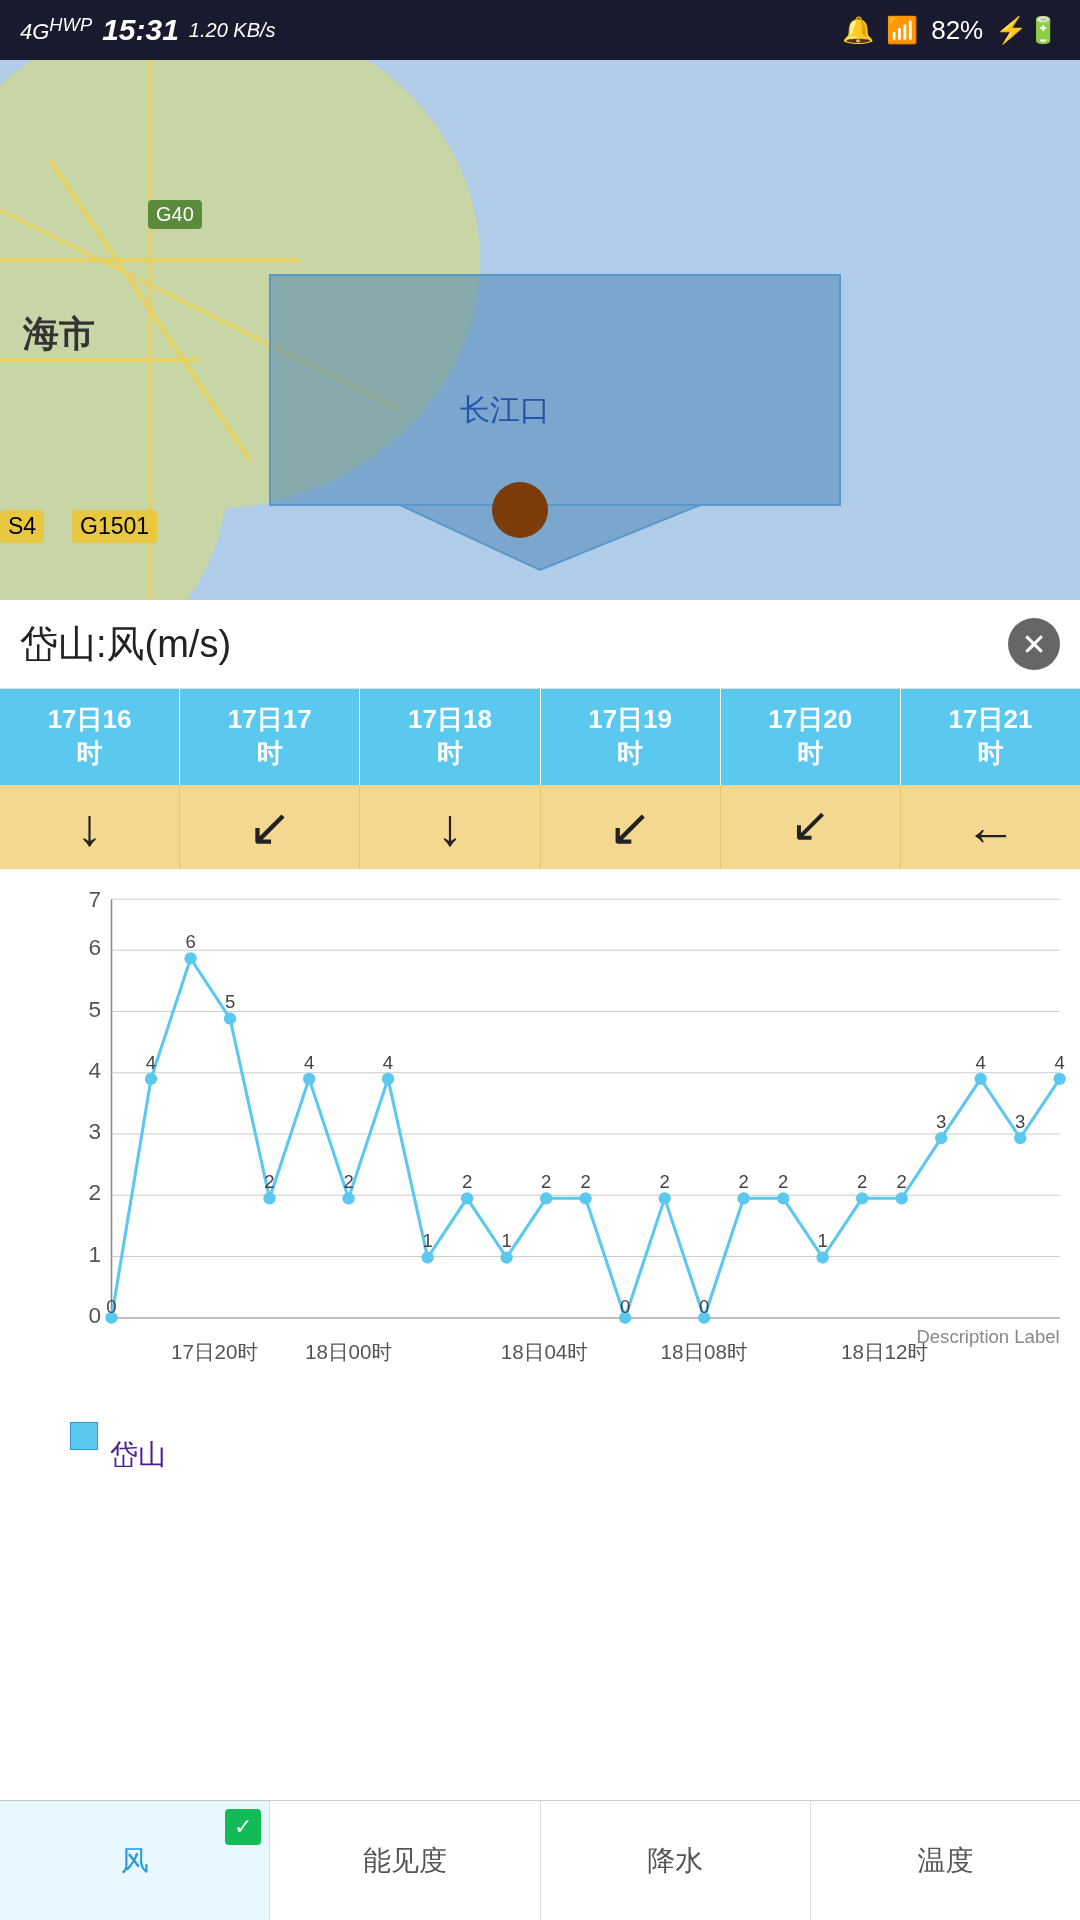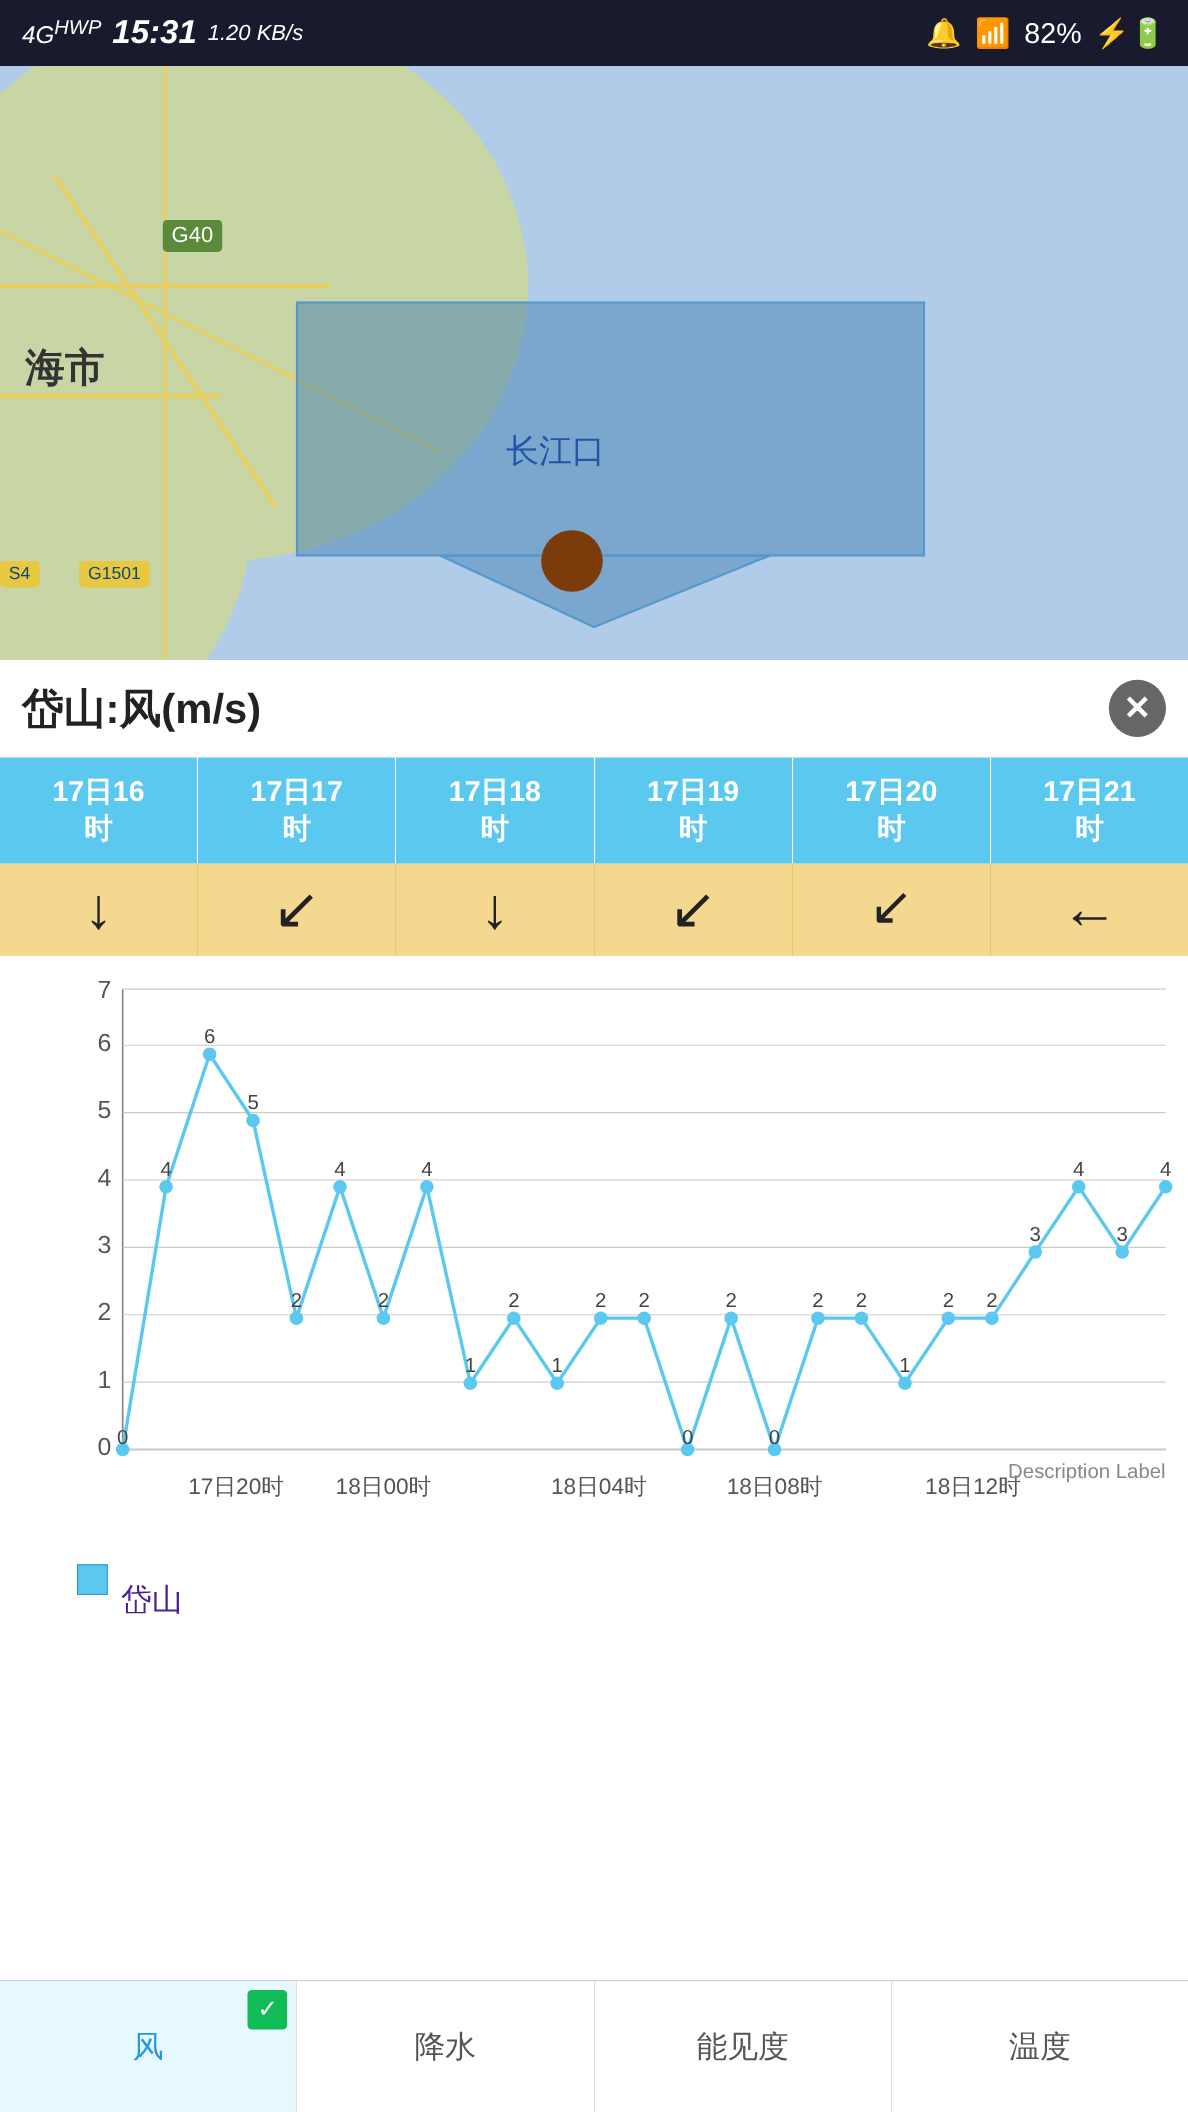--- a/index.html
+++ b/index.html
@@ -33,37 +33,36 @@
       color: #333; font-size: 36px; font-weight: bold; margin-left: 23px;
     }
     .road-label {
       position: absolute;
       background: #5a8a3a; color: #fff;
       border-radius: 4px; padding: 3px 8px;
       font-size: 20px;
     }
     .road-label-yellow {
       position: absolute;
-      background: #e8c840; color: #0c4a6e;
+      background: #e8c840; color: #000000;
       border-radius: 4px; padding: 3px 8px;
-      font-size: 16px;
+      font-size: 23px;
     }
 
     
     #panel {
       width: 100%;
       background: #fff;
     }
 
     
     #panel-header {
       display: flex; align-items: center; justify-content: space-between;
       padding: 18px 20px;
       border-bottom: 1px solid #ddd;
-      font-weight: bold;
     }
     #panel-title { font-size: 38px; color: #222; }
     #close-btn {
       width: 52px; height: 52px;
       border-radius: 50%;
       background: #666;
       display: flex; align-items: center; justify-content: center;
       cursor: pointer;
       color: #fff; font-size: 30px;
     }
@@ -324,21 +323,21 @@
   </div>
 
 </div>
 
 <div id="bottom-tabs">
   <div class="tab-item active">
     <div class="tab-check">✓</div>
     <span>风</span>
   </div>
   <div class="tab-item">
+    <span>能见度</span>
+  </div>
+  <div class="tab-item">
     <span>降水</span>
-  </div>
-  <div class="tab-item">
-    <span>能见度</span>
   </div>
   <div class="tab-item">
     <span>温度</span>
   </div>
 </div>
 
 </body></html>

